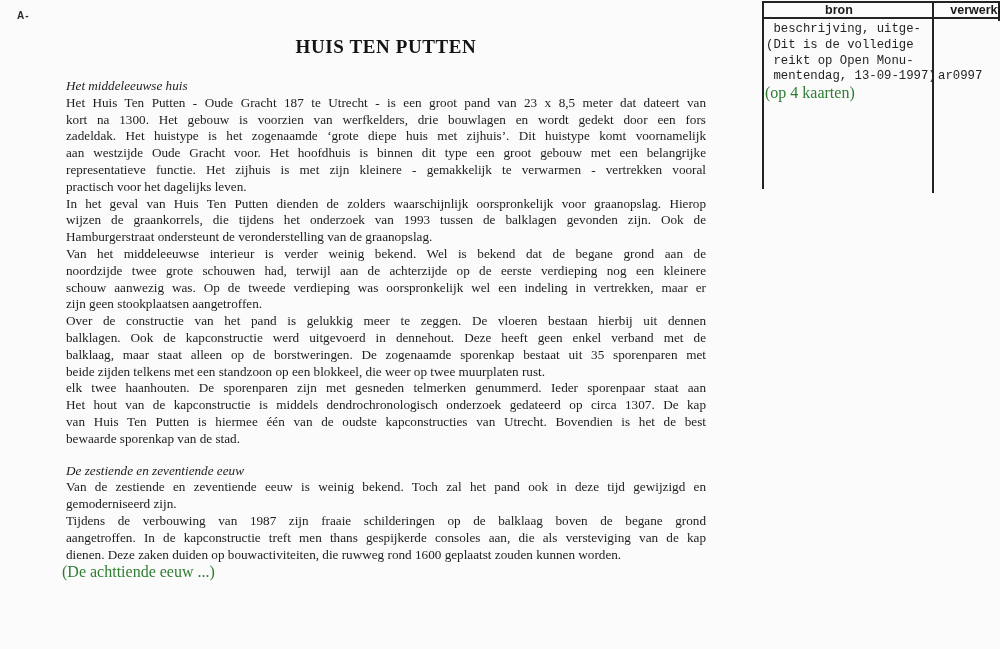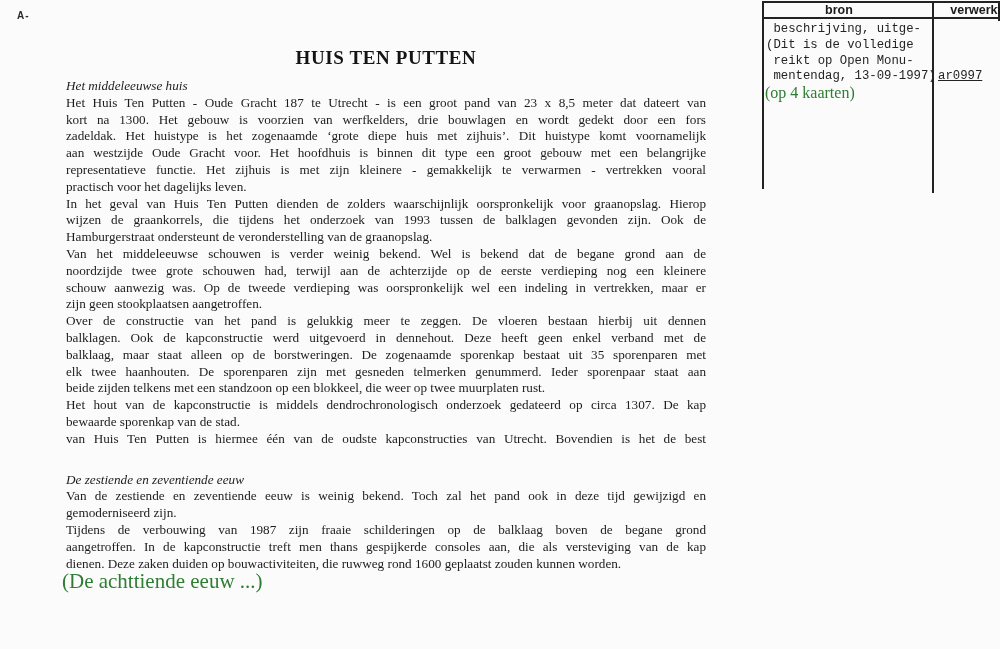--- a/index.html
+++ b/index.html
@@ -21,47 +21,47 @@
   
   .corner-mark{
     position:absolute;left:17px;top:10px;
     font-family:"Liberation Sans",sans-serif;
     font-weight:bold;font-size:10px;color:#2a2a2a;
     letter-spacing:1px;
   }
 
   
   .doc-title{
-    position:absolute;left:66px;top:47px;width:640px;
+    position:absolute;left:66px;top:36px;width:640px;
     text-align:center;
     font-weight:bold;font-size:19px;letter-spacing:0.6px;
     color:#141414;
   }
 
   
   .article-body{
     position:absolute;left:66px;top:78px;width:640px;
     font-size:13.2px;line-height:16.8px;
     color:var(--ink);
   }
   .section-heading{
     font-style:italic;
   }
-  .section + .section{margin-top:24px;}
+  .section + .section{margin-top:15px;}
   .line{
     text-align:justify;
     text-align-last:justify;
     text-justify:inter-word;
   }
   .line.para-end{
     text-align-last:left;
   }
   .doc-annotation{
     margin-top:1px;margin-left:-4px;
-    font-size:21px;color:var(--green);
+    font-size:16px;color:var(--green);
   }
 
   
   #side-table{position:absolute;left:762px;top:0;width:238px;height:200px;}
   .st-line{position:absolute;background:var(--rule);}
   .st-topline{left:0;top:1px;width:238px;height:2px;}
   .st-headline{left:0;top:17px;width:238px;height:2px;}
   .st-vline-left{left:0;top:1px;width:2px;height:188px;}
   .st-vline-mid{left:170px;top:1px;width:2px;height:192px;}
   .st-vline-right{left:236px;top:1px;width:2px;height:20px;}
@@ -80,21 +80,21 @@
     white-space:pre;color:#242424;
   }
   .st-green{
     position:absolute;left:3px;top:84px;
     font-family:"Liberation Serif","DejaVu Serif",serif;
     font-size:16px;color:var(--green);
   }
   .st-verwerkt-value{
     position:absolute;left:176px;top:69px;
     font-family:"Liberation Mono","DejaVu Sans Mono",monospace;
-    font-size:12.3px;color:#242424;text-decoration:underline;
+    font-size:12.3px;color:#242424;
   }
 </style>
 </head>
 <body>
 
 <div id="canvas">
 
   <div class="corner-mark">A-</div>
 
   <div class="doc-title">HUIS TEN PUTTEN</div>
@@ -110,36 +110,36 @@
           <div class="line">aan westzijde Oude Gracht voor. Het hoofdhuis is binnen dit type een groot gebouw met een belangrijke</div>
           <div class="line">representatieve functie. Het zijhuis is met zijn kleinere - gemakkelijk te verwarmen - vertrekken vooral</div>
           <div class="line para-end">practisch voor het dagelijks leven.</div>
         </div>
         <div class="paragraph">
           <div class="line">In het geval van Huis Ten Putten dienden de zolders waarschijnlijk oorspronkelijk voor graanopslag. Hierop</div>
           <div class="line">wijzen de graankorrels, die tijdens het onderzoek van 1993 tussen de balklagen gevonden zijn. Ook de</div>
           <div class="line para-end">Hamburgerstraat ondersteunt de veronderstelling van de graanopslag.</div>
         </div>
         <div class="paragraph">
-          <div class="line">Van het middeleeuwse schouwen is verder weinig bekend. Wel is bekend dat de begane grond aan de</div>
+          <div class="line">Van het middeleeuwse interieur is verder weinig bekend. Wel is bekend dat de begane grond aan de</div>
           <div class="line">noordzijde twee grote schouwen had, terwijl aan de achterzijde op de eerste verdieping nog een kleinere</div>
           <div class="line">schouw aanwezig was. Op de tweede verdieping was oorspronkelijk wel een indeling in vertrekken, maar er</div>
           <div class="line para-end">zijn geen stookplaatsen aangetroffen.</div>
         </div>
         <div class="paragraph">
           <div class="line">Over de constructie van het pand is gelukkig meer te zeggen. De vloeren bestaan hierbij uit dennen</div>
           <div class="line">balklagen. Ook de kapconstructie werd uitgevoerd in dennehout. Deze heeft geen enkel verband met de</div>
           <div class="line">balklaag, maar staat alleen op de borstweringen. De zogenaamde sporenkap bestaat uit 35 sporenparen met</div>
+          <div class="line para-end">beide zijden telkens met een standzoon op een blokkeel, die weer op twee muurplaten rust.</div>
           <div class="line">elk twee haanhouten. De sporenparen zijn met gesneden telmerken genummerd. Ieder sporenpaar staat aan</div>
-          <div class="line para-end">beide zijden telkens met een standzoon op een blokkeel, die weer op twee muurplaten rust.</div>
         </div>
         <div class="paragraph">
           <div class="line">Het hout van de kapconstructie is middels dendrochronologisch onderzoek gedateerd op circa 1307. De kap</div>
+          <div class="line">van Huis Ten Putten is hiermee één van de oudste kapconstructies van Utrecht. Bovendien is het de best</div>
           <div class="line para-end">bewaarde sporenkap van de stad.</div>
-          <div class="line">van Huis Ten Putten is hiermee één van de oudste kapconstructies van Utrecht. Bovendien is het de best</div>
         </div>
       </div>
       <div class="section">
         <div class="section-heading">De zestiende en zeventiende eeuw</div>
         <div class="paragraph">
           <div class="line">Van de zestiende en zeventiende eeuw is weinig bekend. Toch zal het pand ook in deze tijd gewijzigd en</div>
           <div class="line para-end">gemoderniseerd zijn.</div>
         </div>
         <div class="paragraph">
           <div class="line">Tijdens de verbouwing van 1987 zijn fraaie schilderingen op de balklaag boven de begane grond</div>

